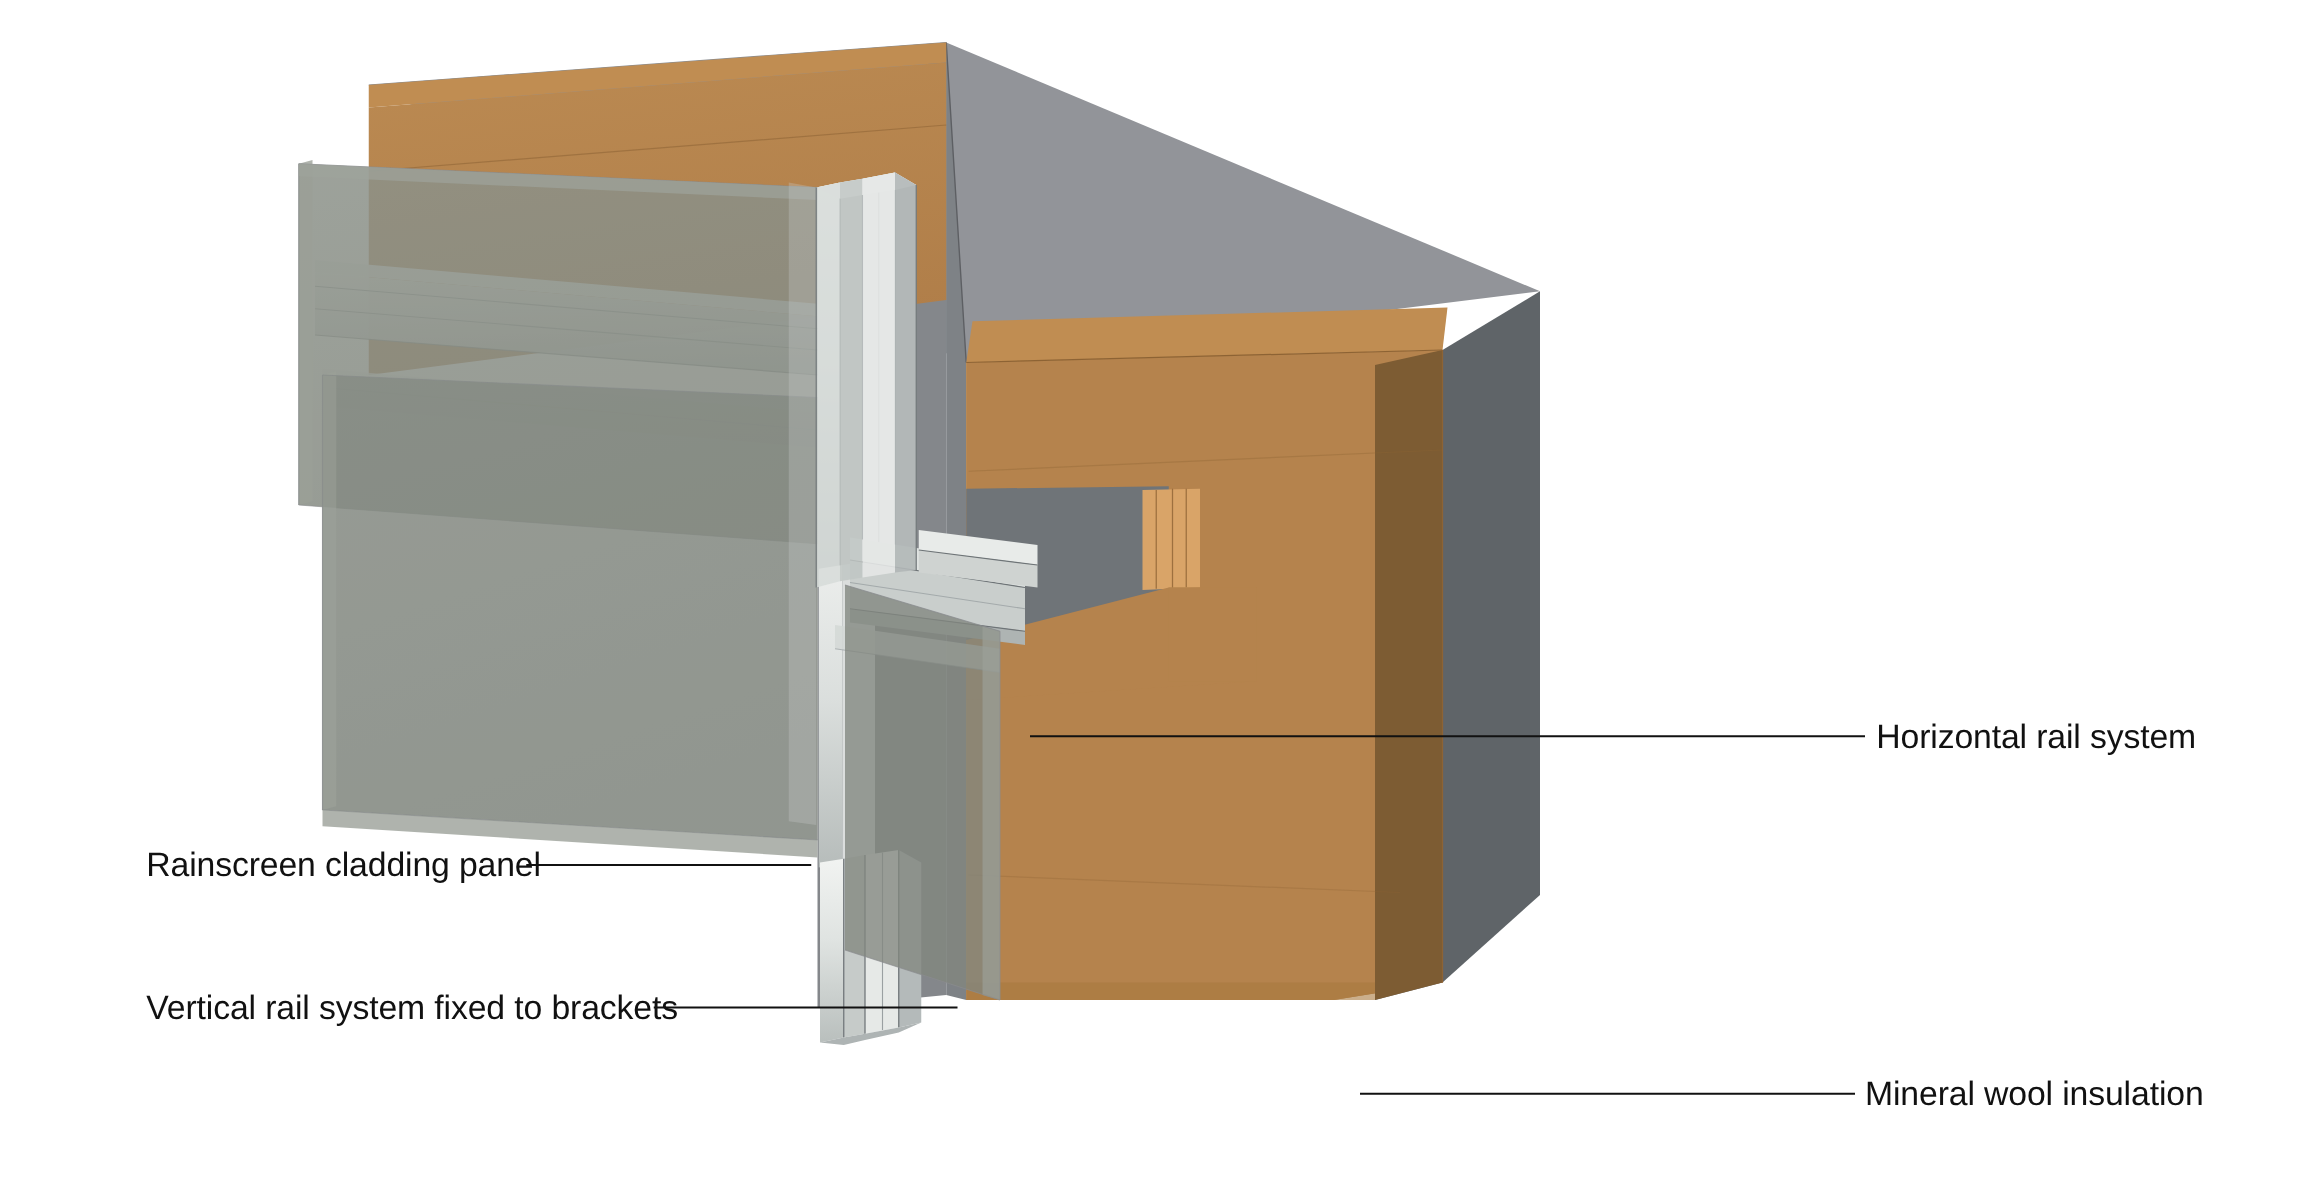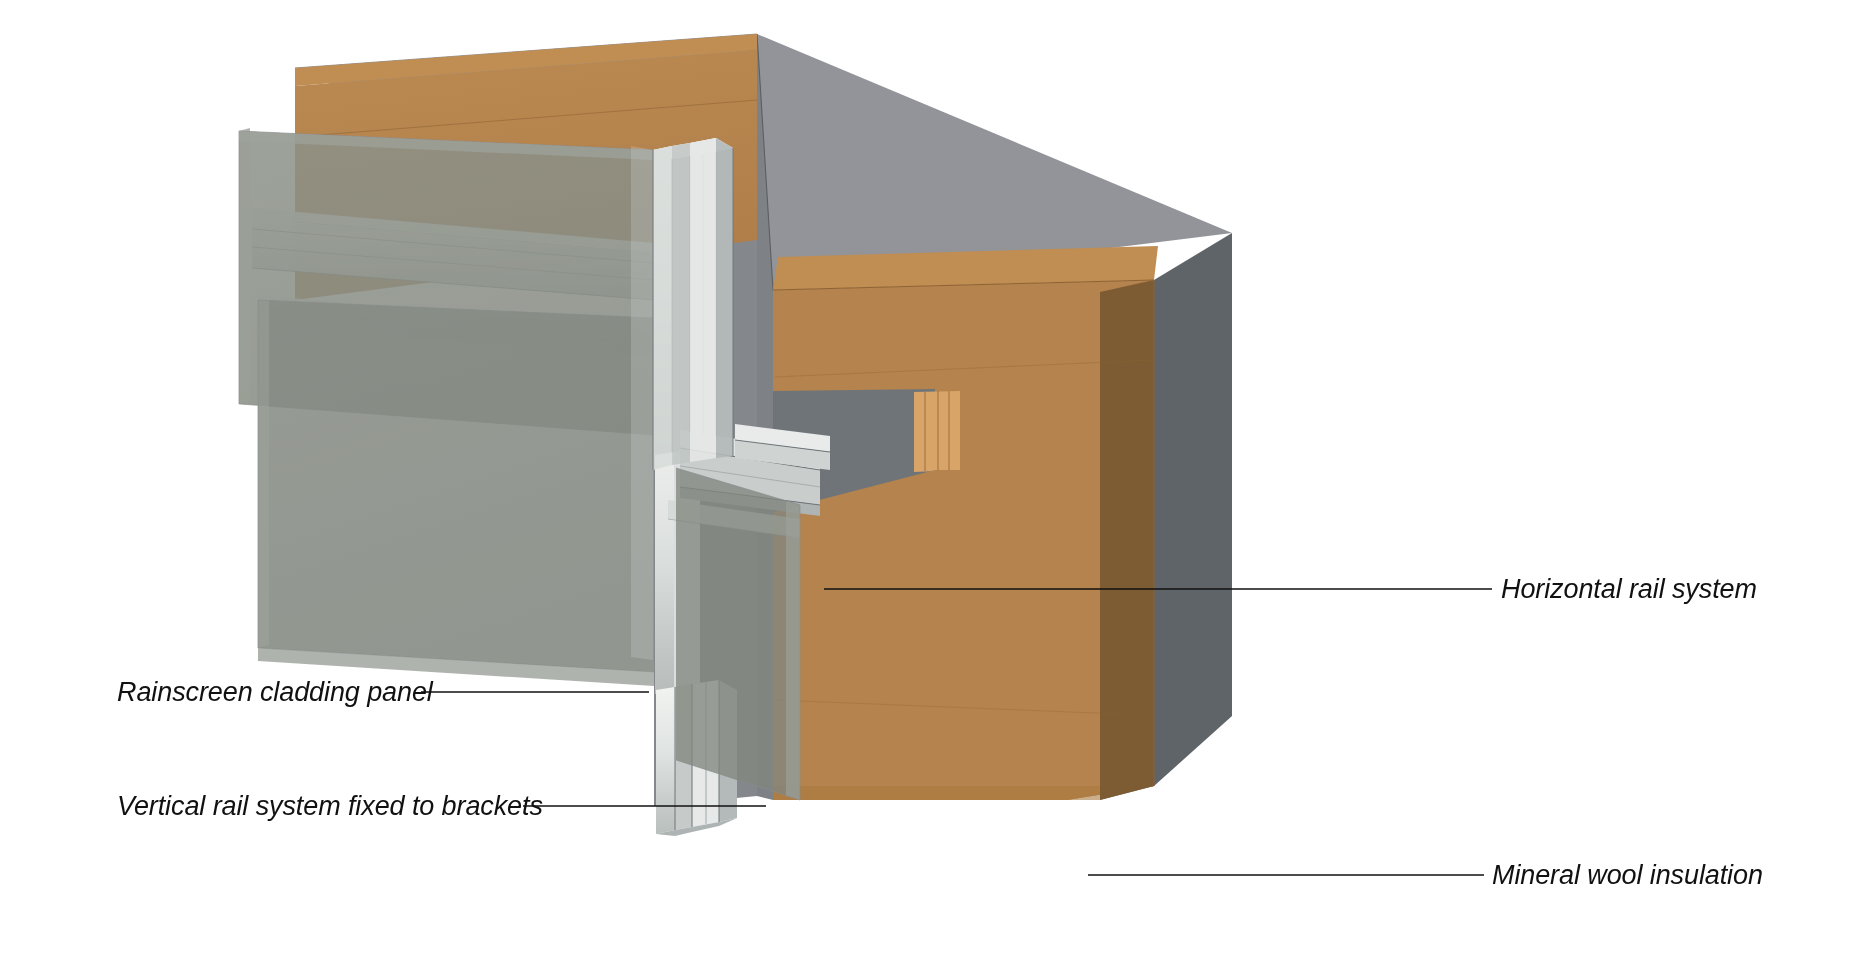--- a/index.html
+++ b/index.html
@@ -13,21 +13,20 @@
     height: 958px;
     overflow: hidden;
     font-family: "Liberation Sans", sans-serif;
     position: relative;
   }
   #stage {
     position: absolute;
     left: 0; top: 0;
     width: 1787px;
     height: 958px;
-    font-style: italic;
   }
   svg#scene {
     display: block;
     width: 1851px;
     height: 958px;
   }
   .callout-text {
     font-family: "Liberation Sans", sans-serif;
     font-size: 27px;
     fill: #111111;

